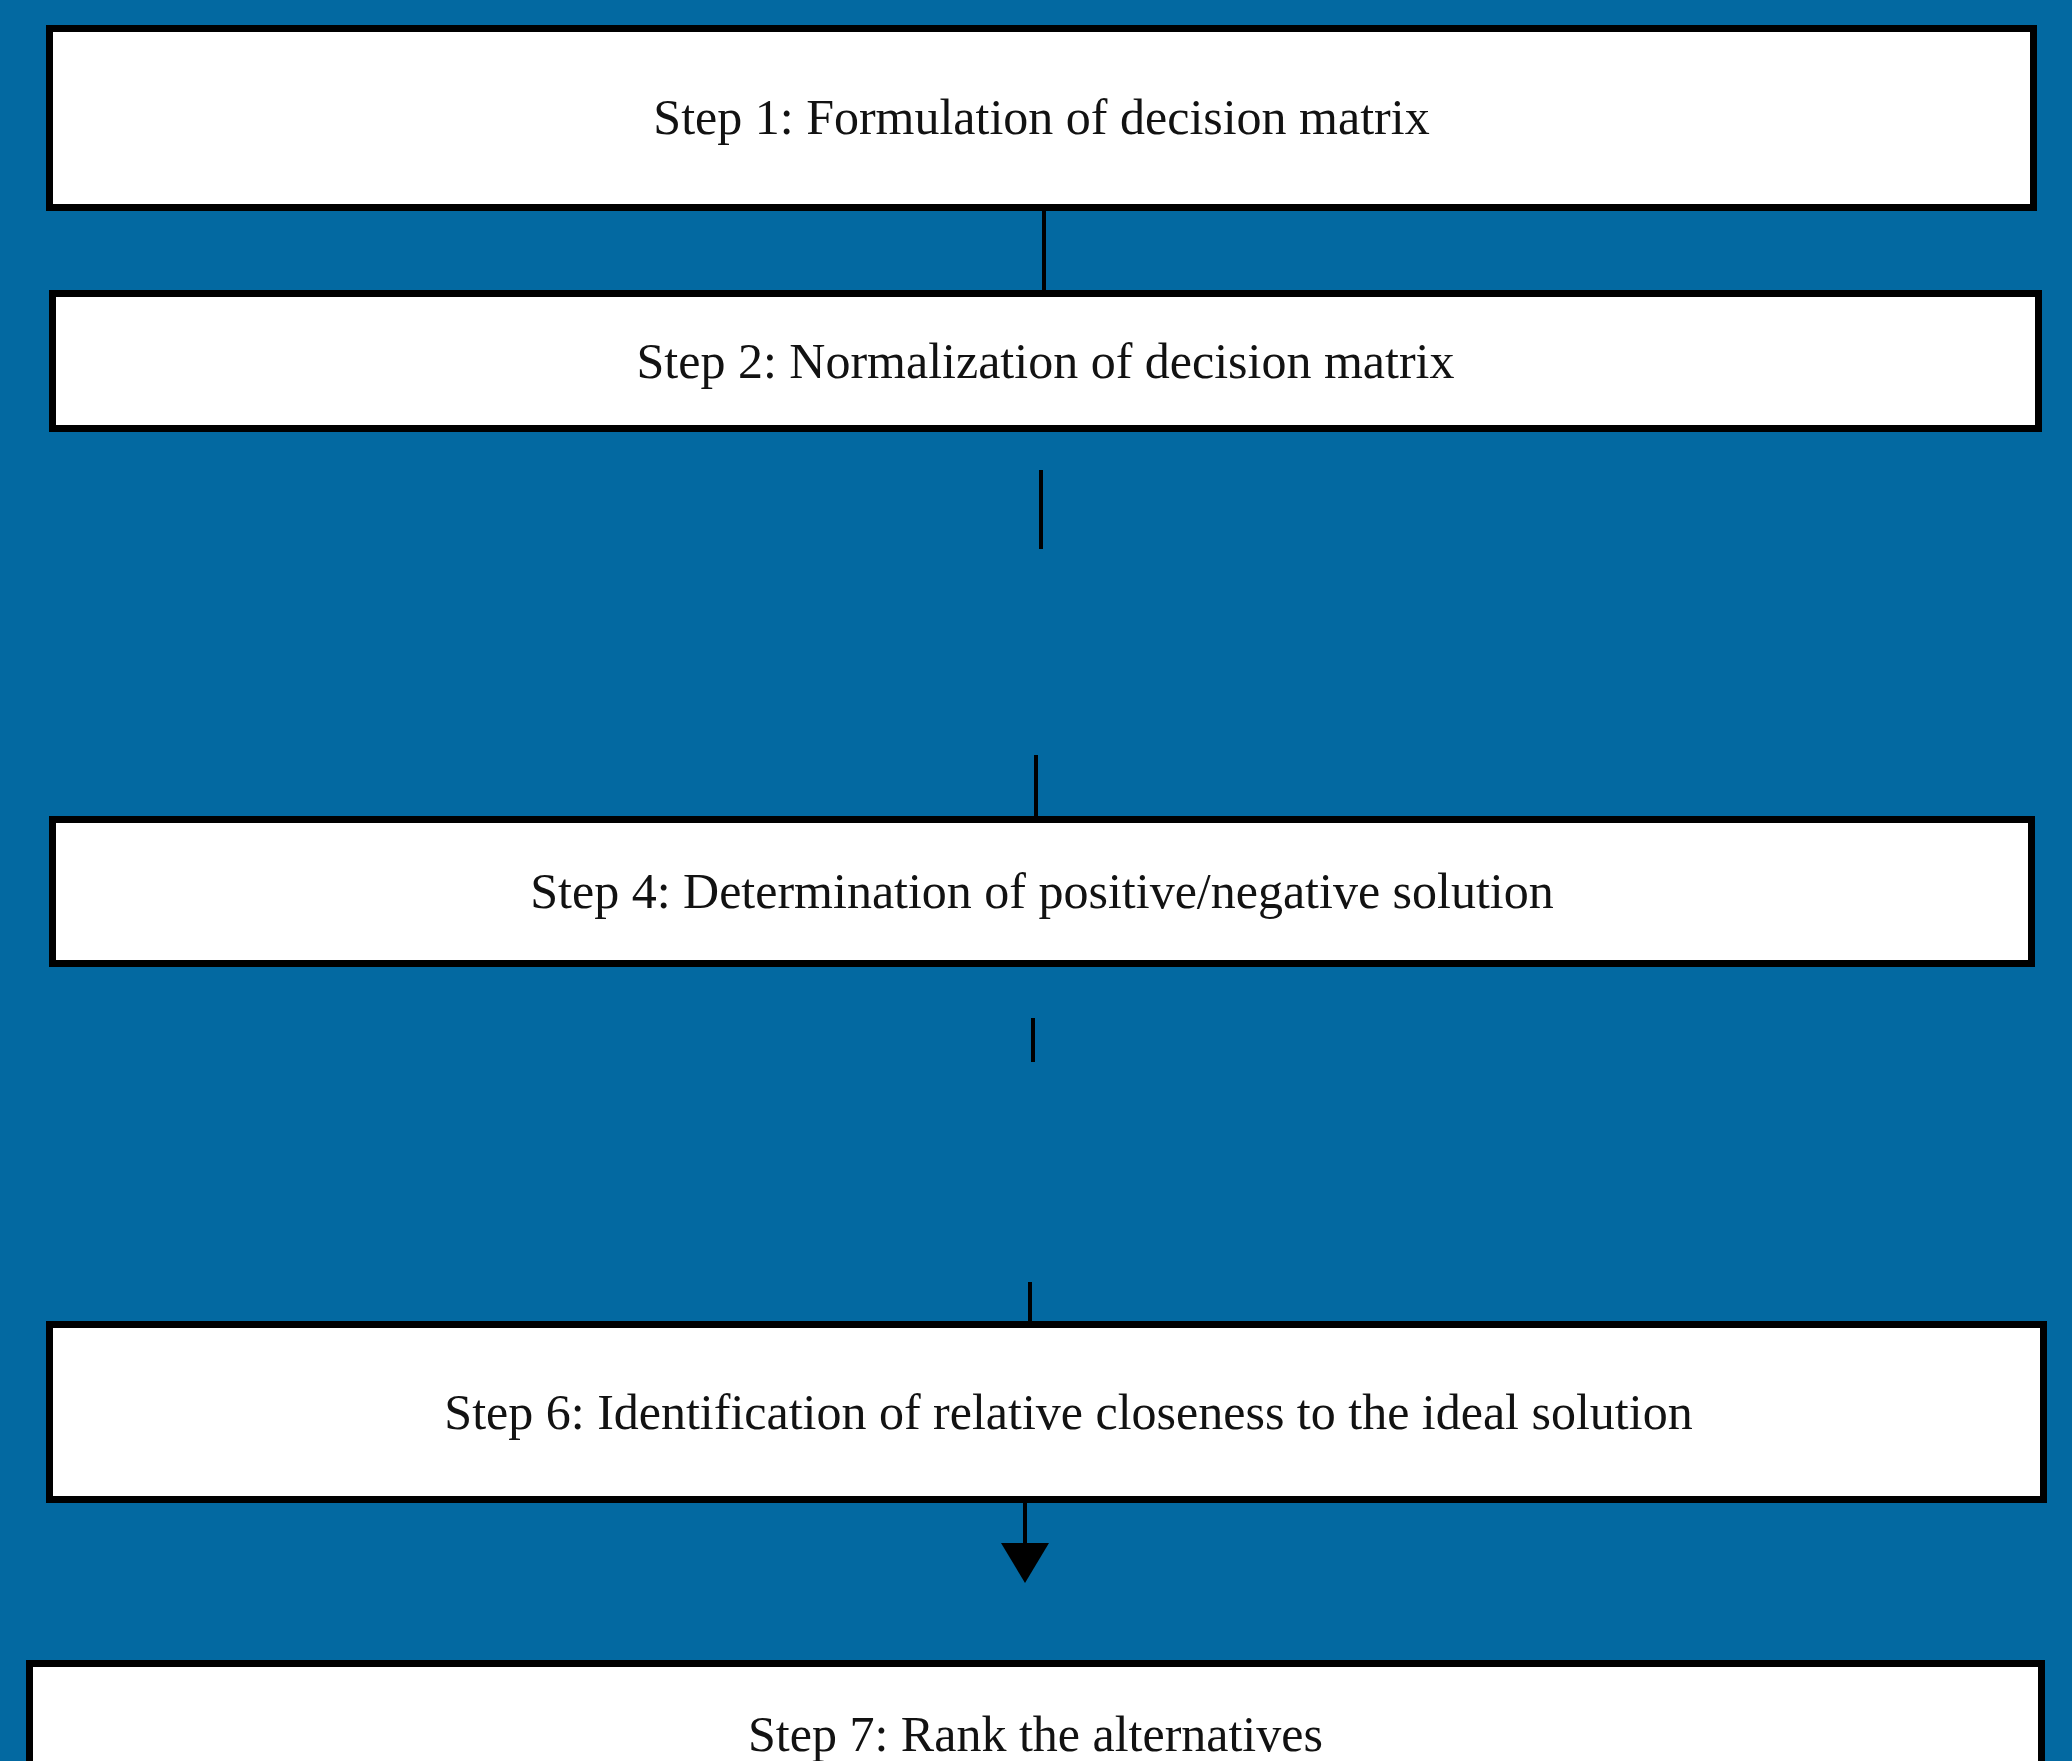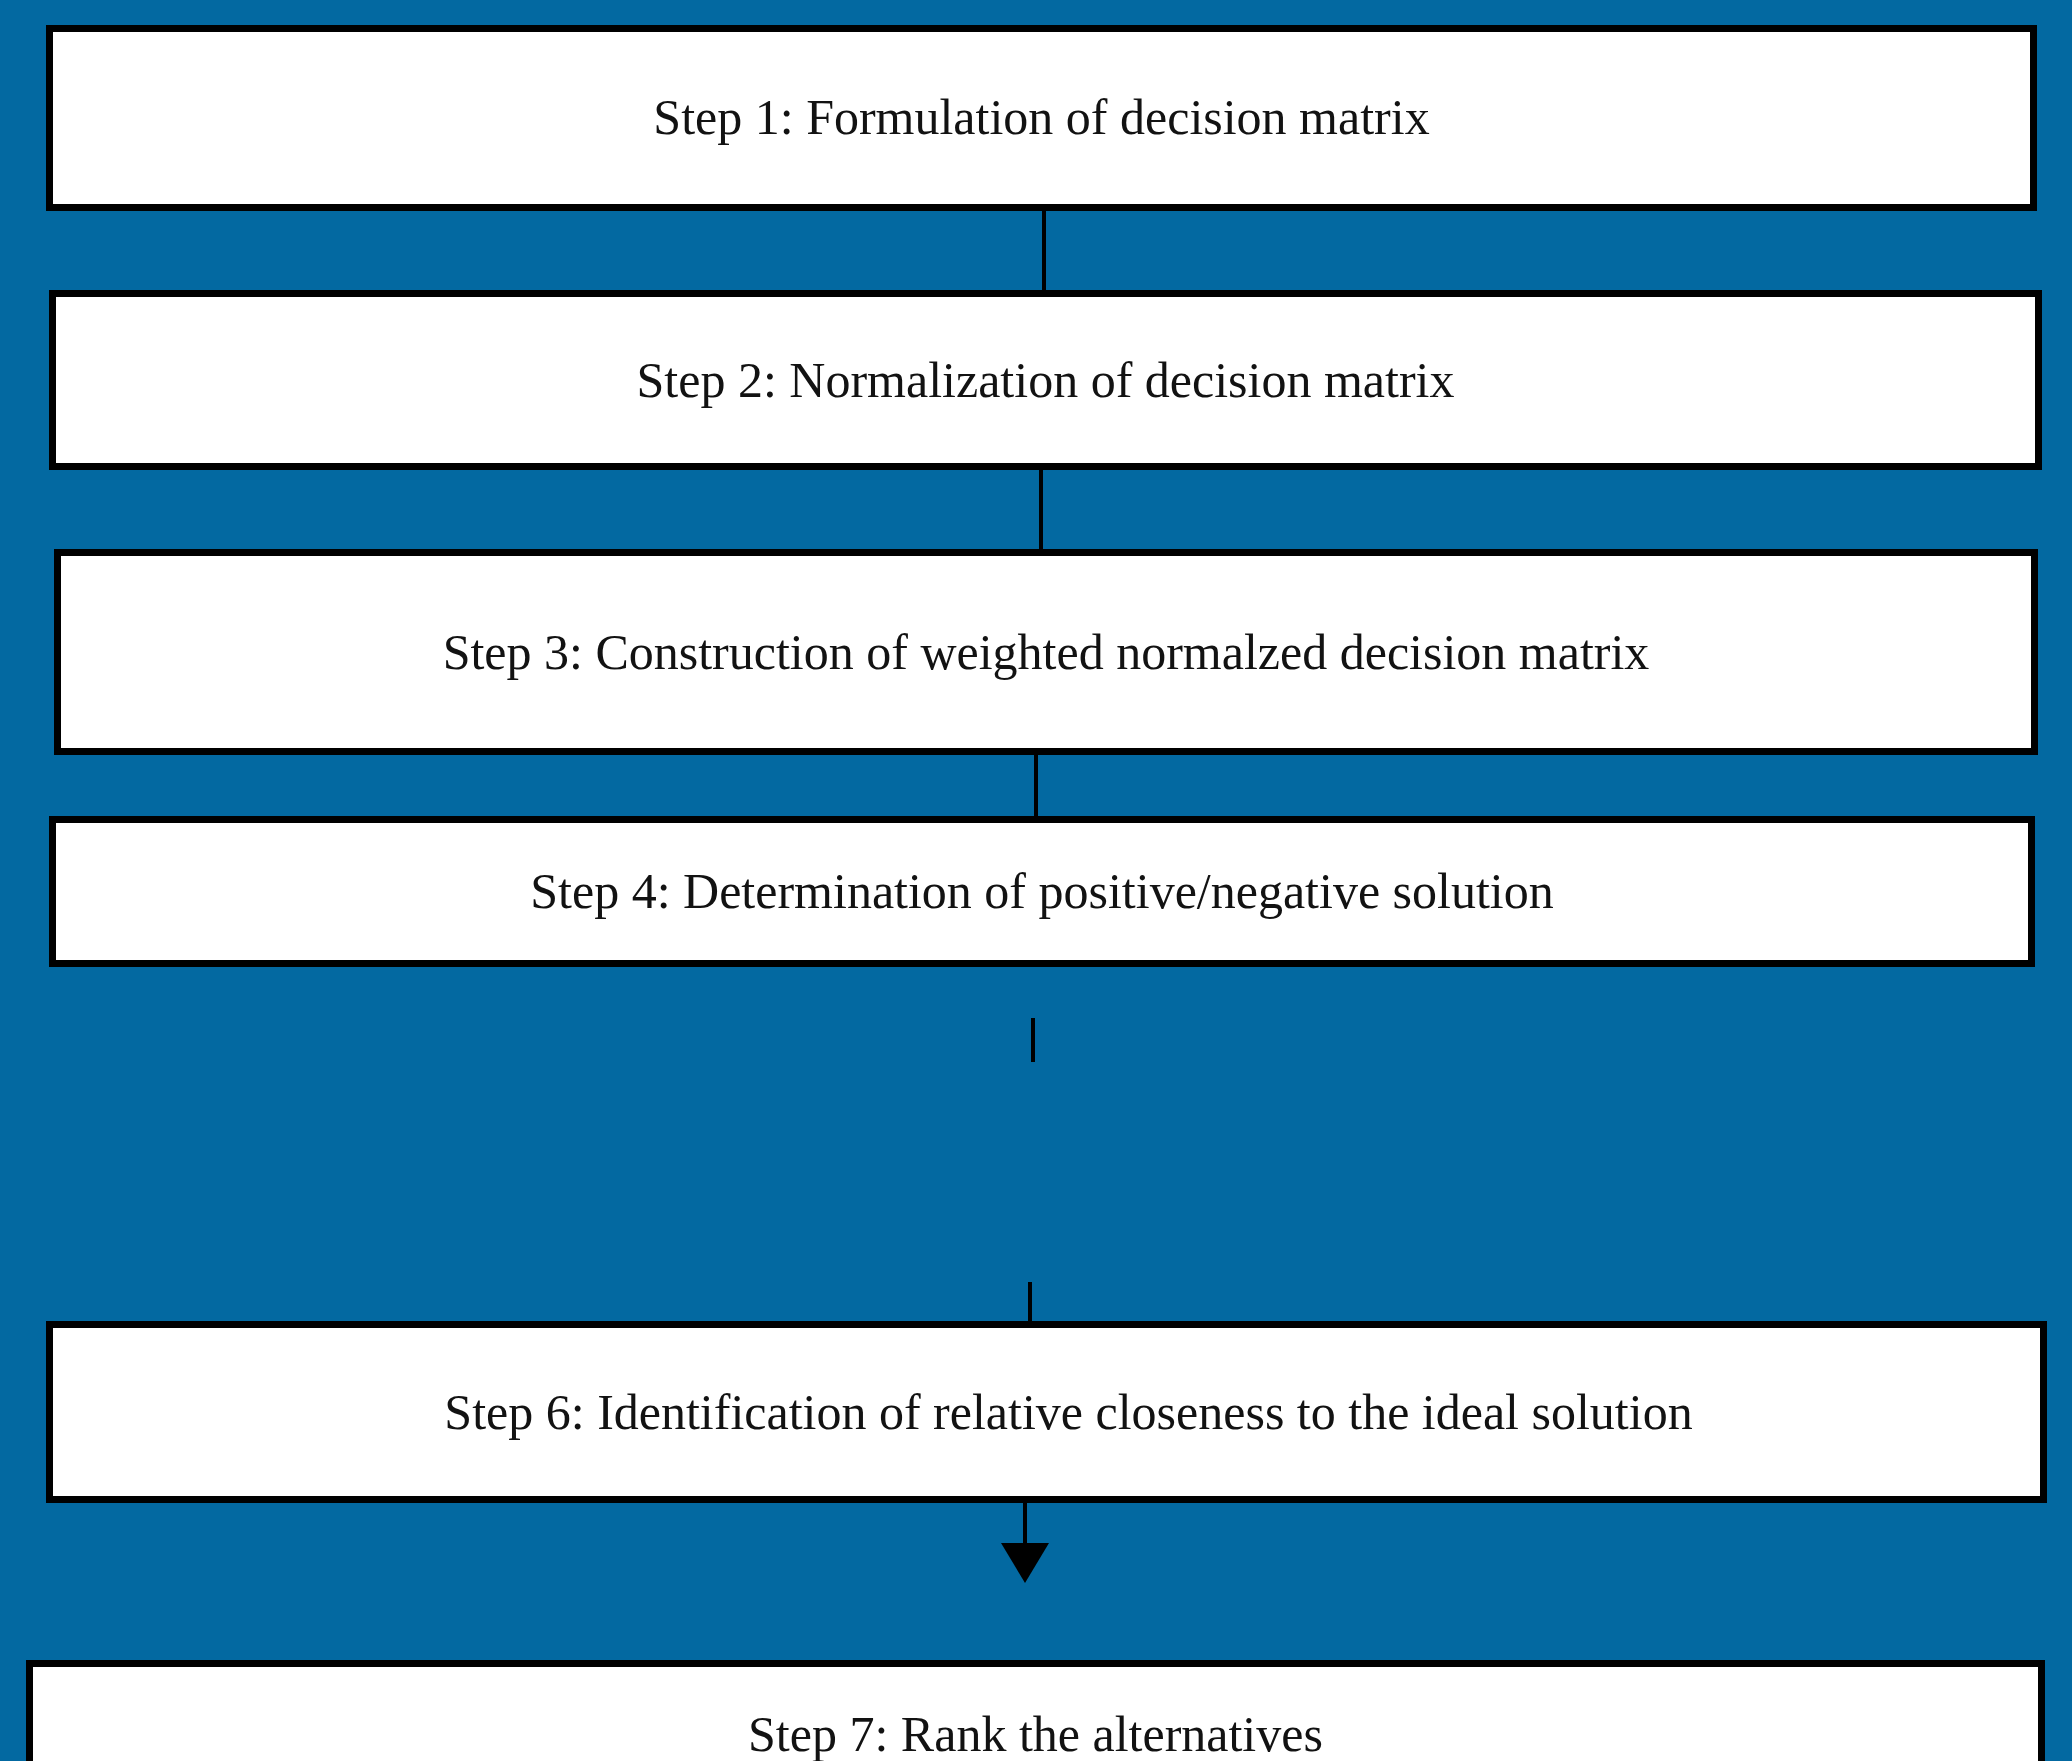--- a/index.html
+++ b/index.html
@@ -27,21 +27,21 @@
     color: #121212;
     font-size: 50px;
     line-height: 1.25;
   }
   .box .label {
     display: block;
     padding: 0 26px;
   }
   
   .b1 { left: 46px;  top: 24.6px;   width: 1991px; height: 186px; }
-  .b2 { left: 49px;  top: 290px;  width: 1993px; height: 180px; }
+  .b2 { left: 49px;  top: 290px;  width: 1993px; height: 142px; }
   .b3 { left: 54px;  top: 549px;  width: 1984px; height: 206px; }
   .b4 { left: 49px;  top: 816px;  width: 1986px; height: 151px; }
   .b5 { left: 37px;  top: 1062px; width: 2000px; height: 219px; }
   .b5 .label { line-height: 97px; max-width: 1896px; }
   .b6 { left: 46px;  top: 1321px; width: 2001px; height: 182px; padding-left: 44px; }
   .b7 { left: 26px;  top: 1660px; width: 2019px; height: 148px; }
   
   .vline {
     position: absolute;
     width: 3.5px;
@@ -74,23 +74,20 @@
   </div>
 
   <div class="vline c1"></div>
 
   <div class="box b2">
     <span class="label">Step 2: Normalization of decision matrix</span>
   </div>
 
   <div class="vline c2"></div>
 
-  <div class="box b3">
-    <span class="label">Step 3: Construction of weighted normalzed decision matrix</span>
-  </div>
 
   <div class="vline c3"></div>
 
   <div class="box b4">
     <span class="label">Step 4: Determination of positive/negative solution</span>
   </div>
 
   <div class="vline c4"></div>
 
 

